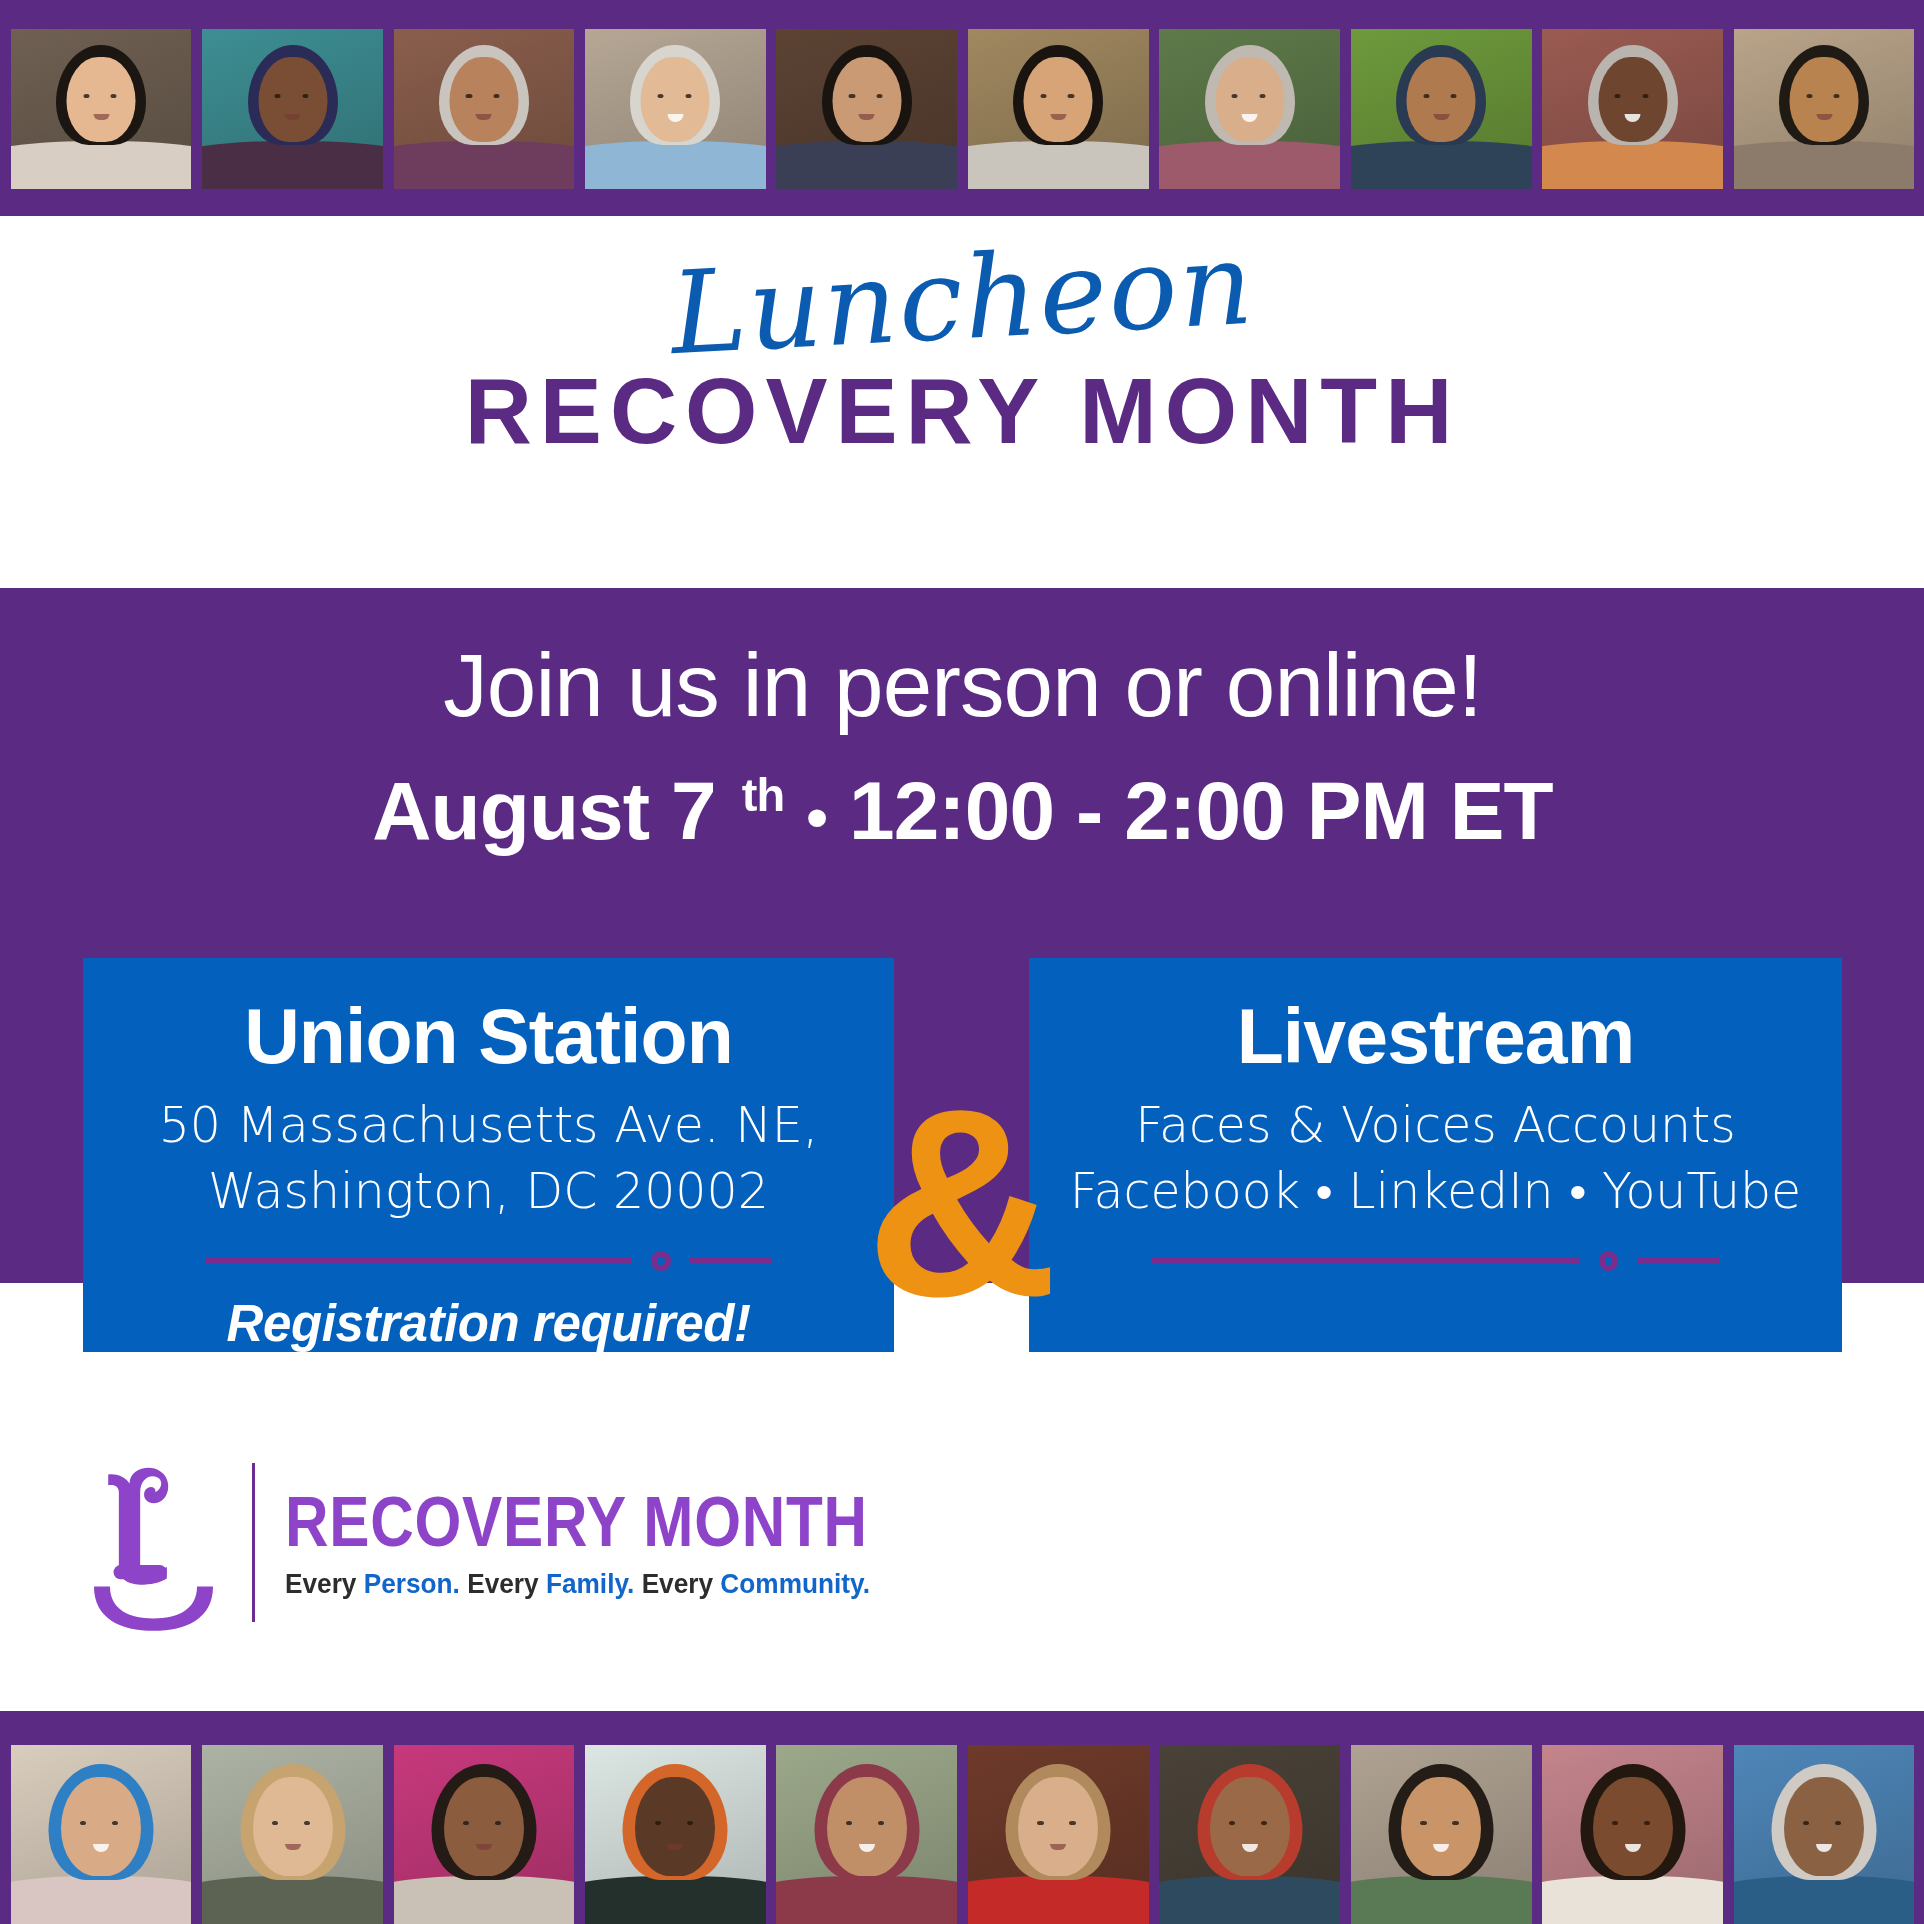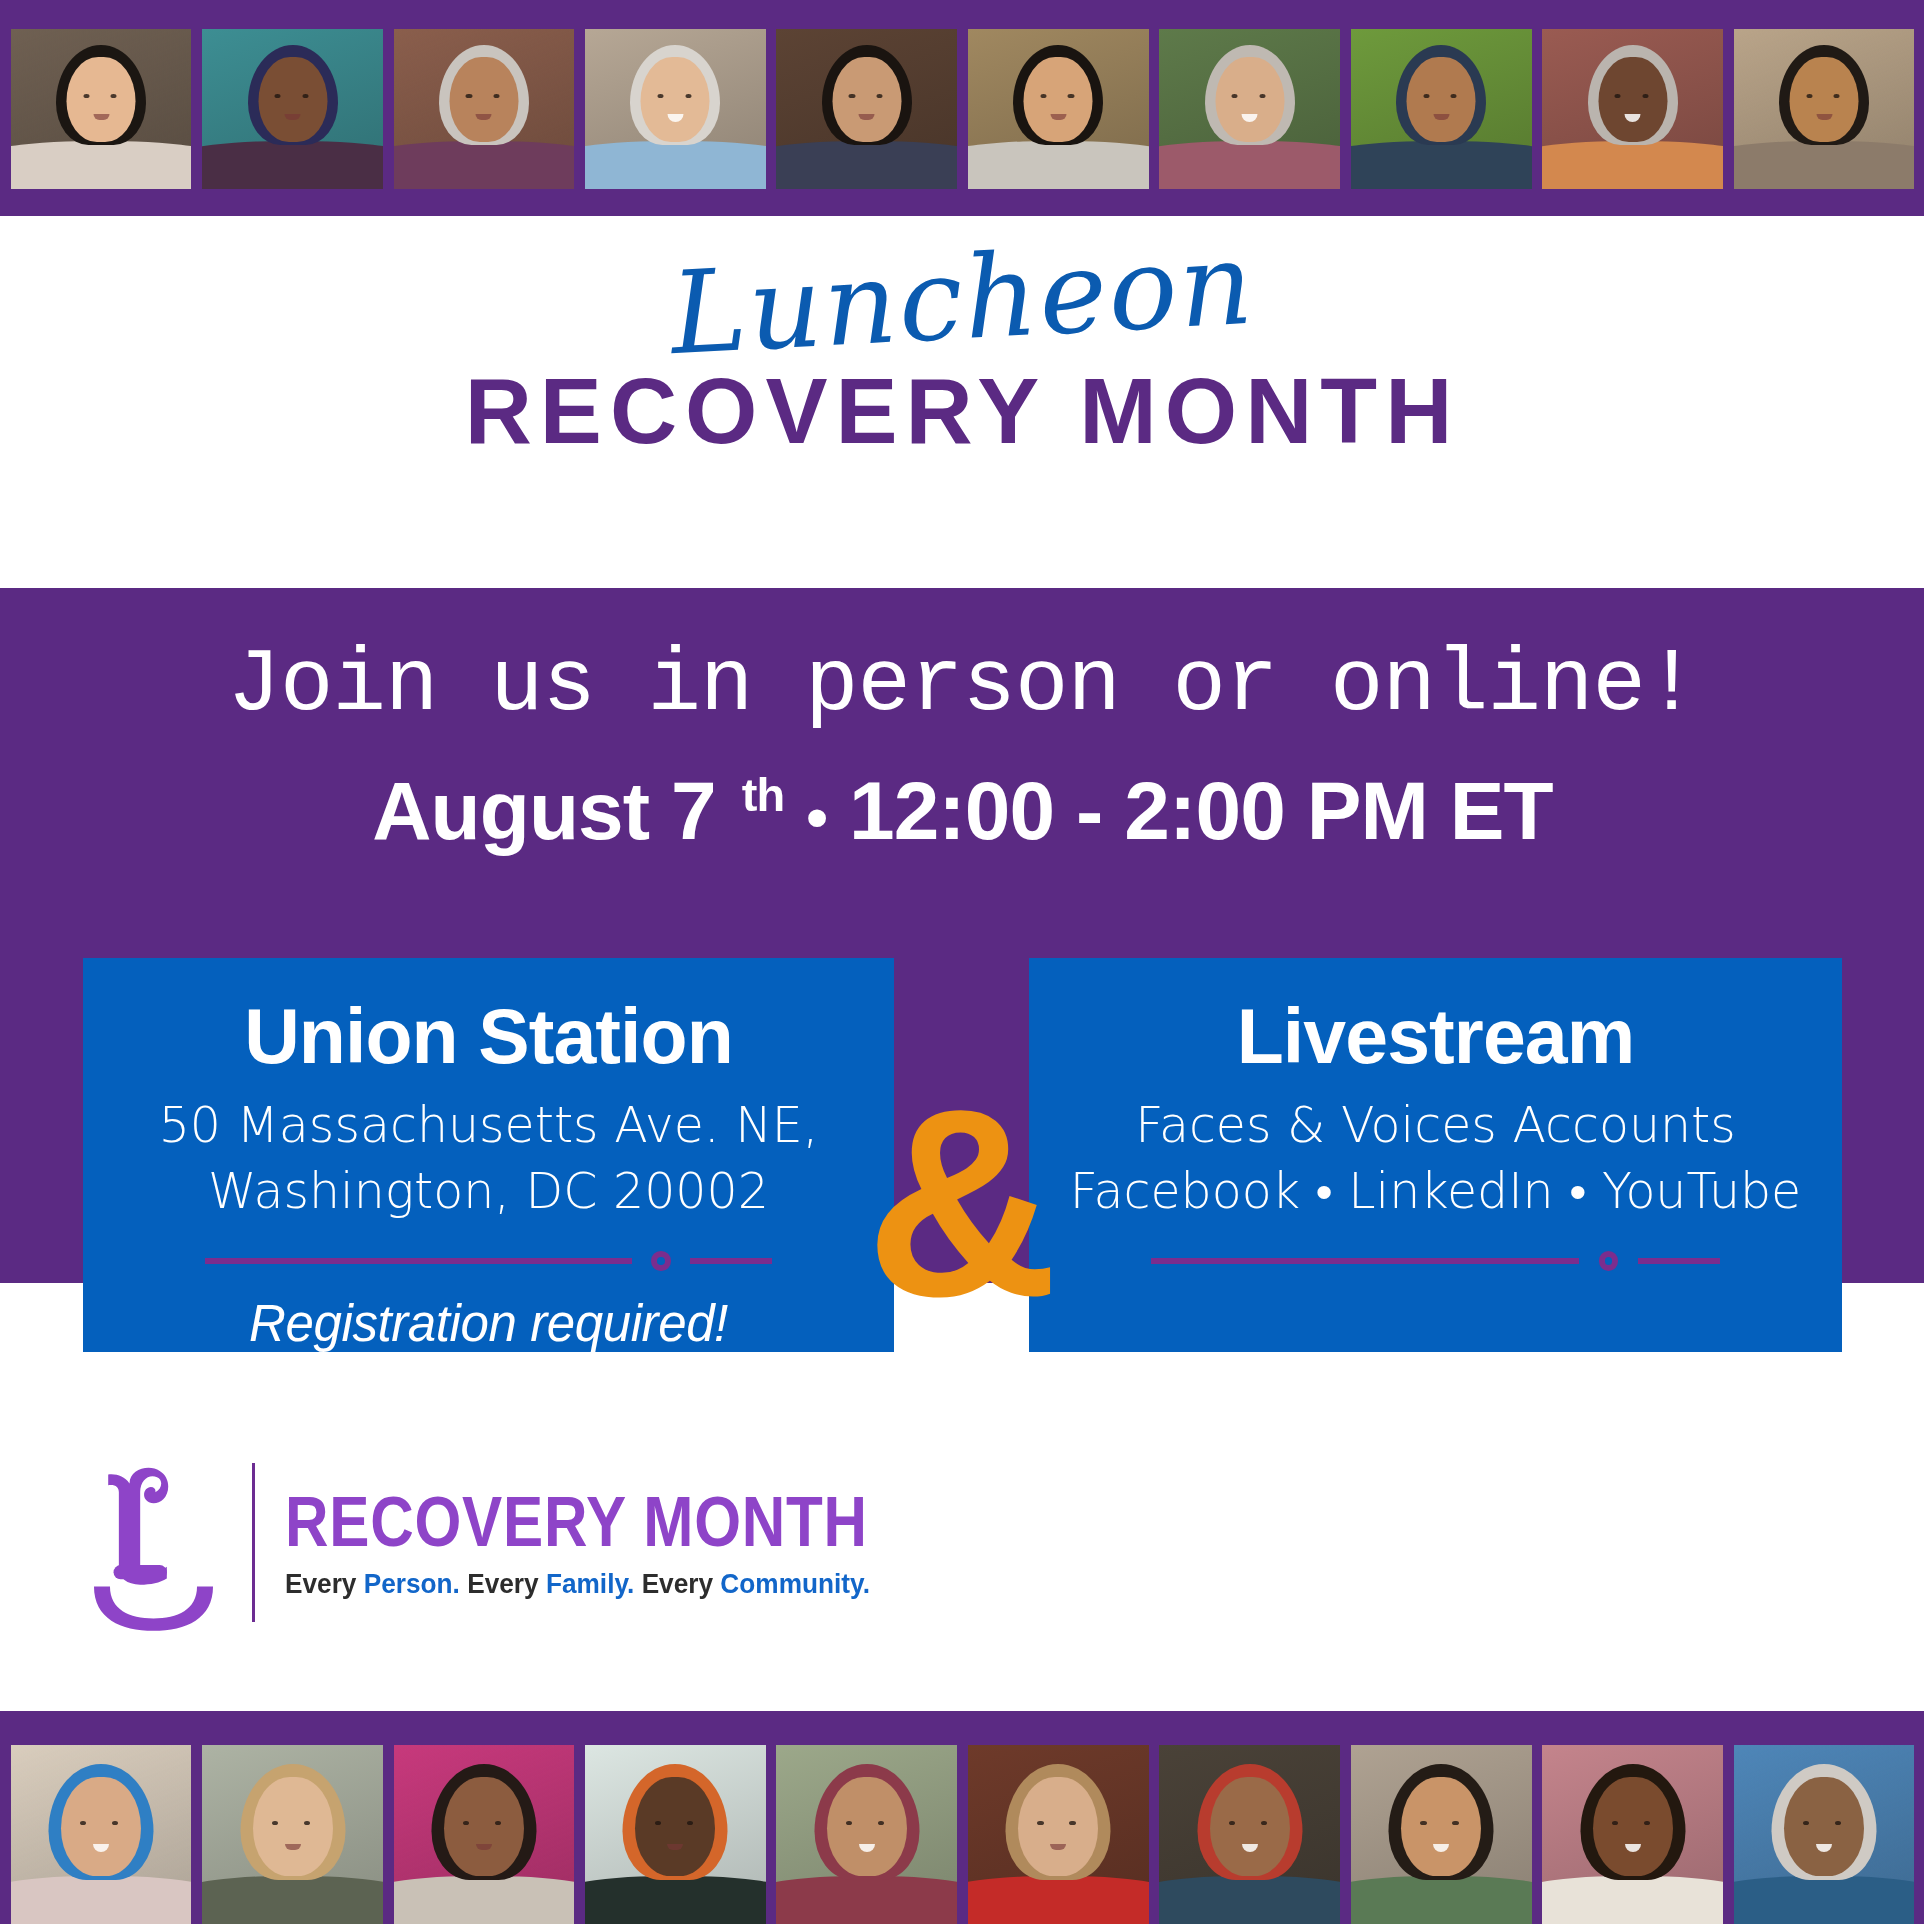--- a/index.html
+++ b/index.html
@@ -140,21 +140,21 @@
     height: 695px;
     background: #5B2A83;
   }
   .join-line {
     position: absolute;
     top: 637px;
     left: 0;
     width: 1925px;
     text-align: center;
     color: #ffffff;
-    font-family: Liberation Mono, monospace;
+    font-family: Liberation Sans, sans-serif;
     font-weight: 300;
     font-size: 89px;
     line-height: 1.1;
     letter-spacing: -0.9px;
     z-index: 3;
   }
   .date-line {
     position: absolute;
     top: 766px;
     left: 0;
@@ -222,21 +222,21 @@
   .card-divider .bar.short { flex: 0 0 82px; }
   .card-divider .ring {
     width: 19.6px; height: 19.6px;
     border-radius: 50%;
     border: 6.2px solid #7B2D8E;
     box-sizing: border-box;
     flex: 0 0 auto;
   }
   .card-note {
     font-family: "Liberation Sans", sans-serif;
-    font-weight: normal;
+    font-weight: bold;
     font-style: italic;
     font-size: 51px;
     letter-spacing: -0.4px;
   }
 
   
   .ampersand {
     position: absolute;
     left: 855px;
     top: 1069px;

